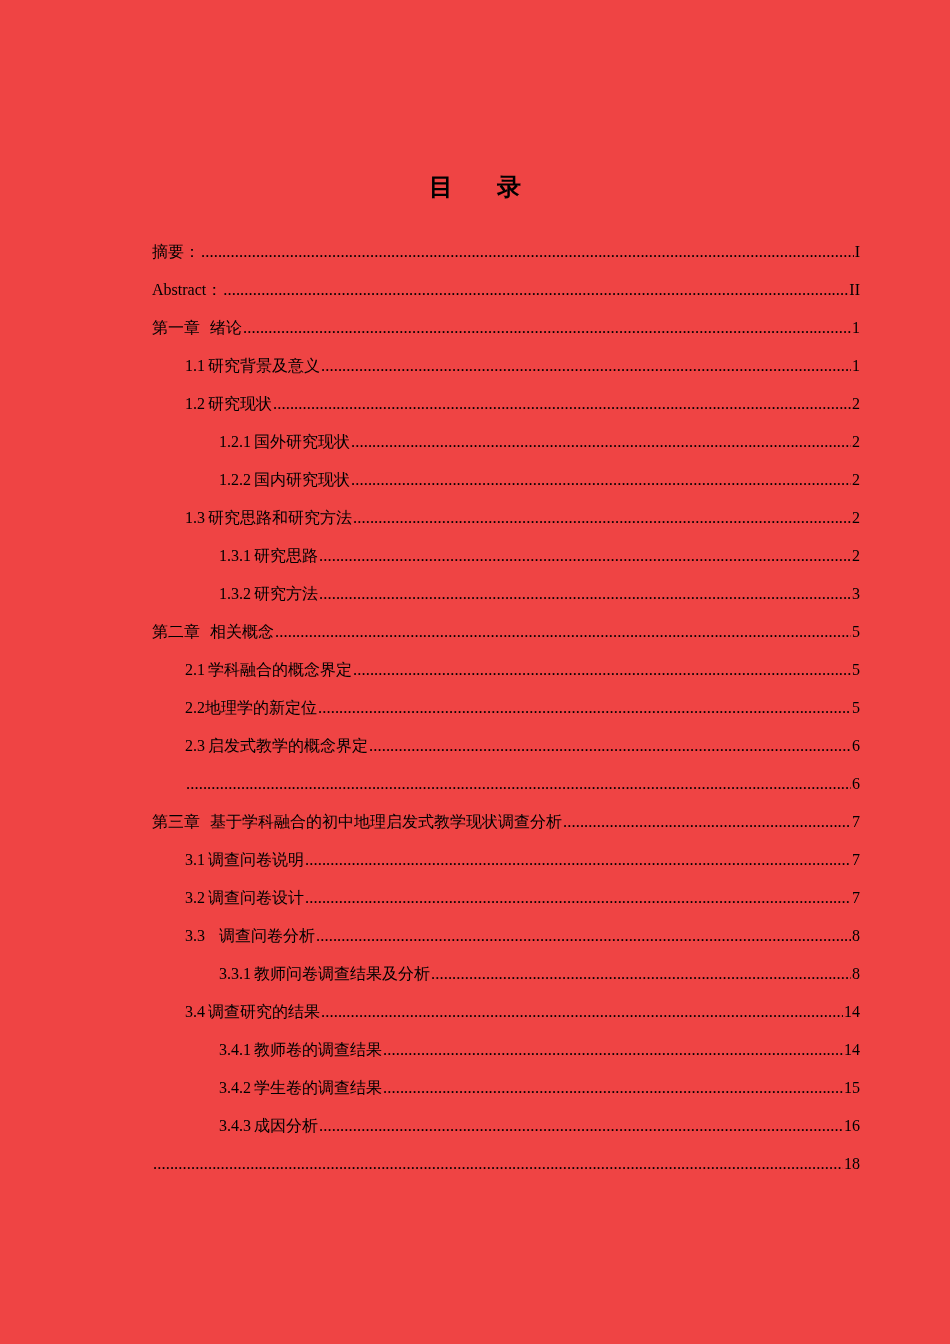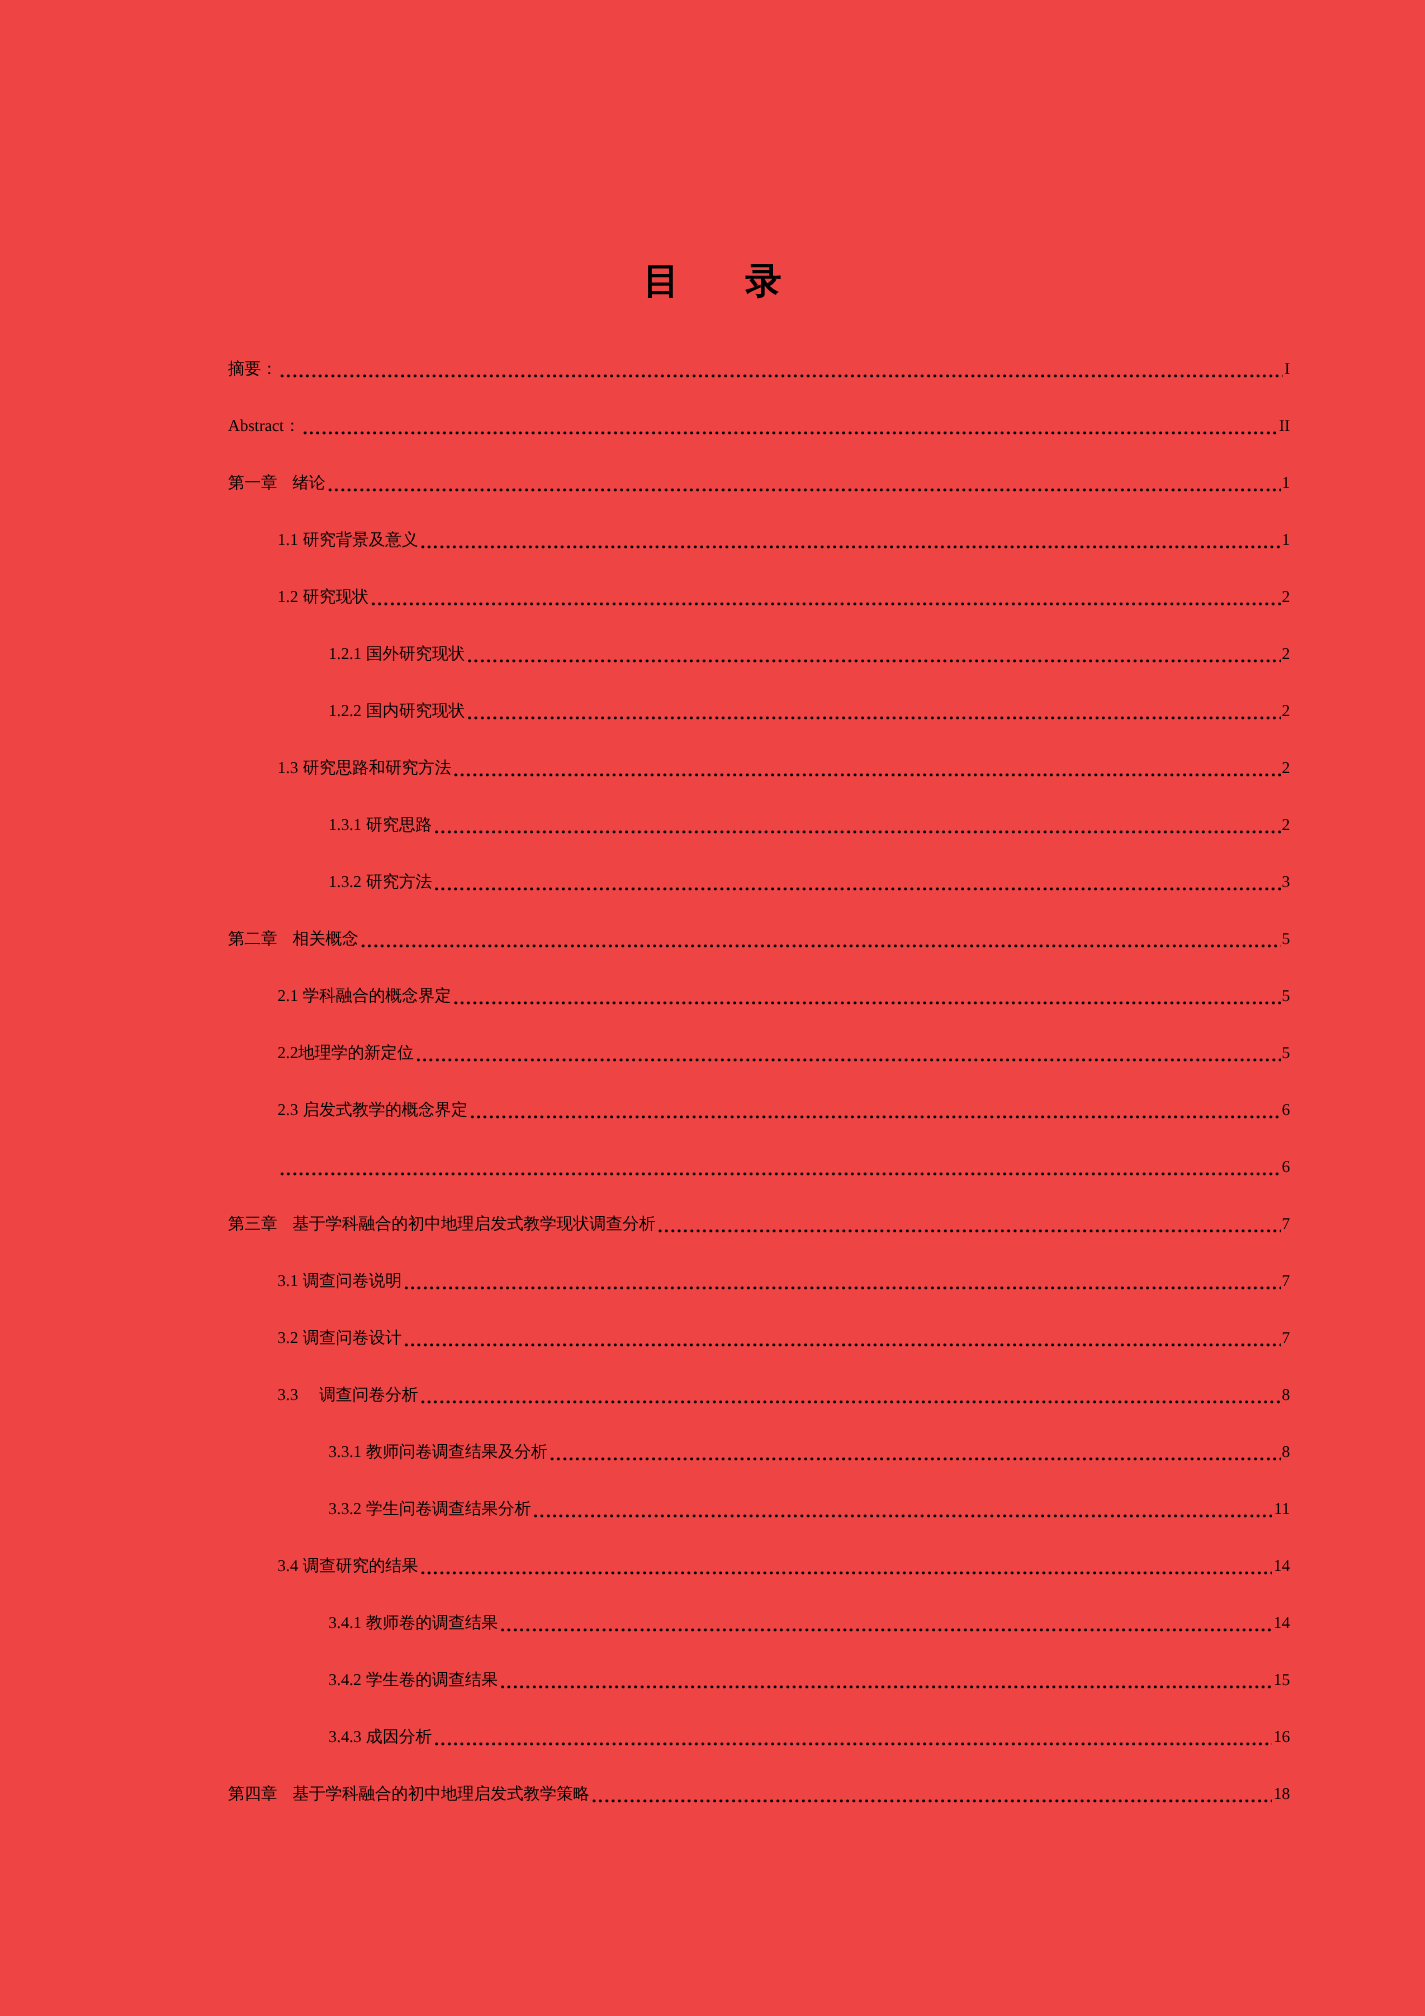--- a/index.html
+++ b/index.html
@@ -40,24 +40,24 @@
       position: absolute;
       top: 233px;
       left: 152px;
       width: 708px;
       margin: 0;
       padding: 0;
       list-style: none;
     }
     .toc-row {
       display: flex;
-      align-items: flex-start;
+      align-items: center;
       height: 38px;
       line-height: 26px;
-      font-size: 11px;
+      font-size: 16px;
       white-space: nowrap;
       cursor: pointer;
     }
     .toc-row.lvl1 { padding-left: 33px; }
     .toc-row.lvl2 { padding-left: 67px; }
     .toc-label {
       flex: 0 0 auto;
       font-family: "Liberation Serif", "DejaVu Serif", serif;
     }
     .toc-label .num { margin-right: 2px; }
@@ -183,25 +183,20 @@
       <li class="toc-row lvl1">
     <span class="toc-label"><span class="num" style="margin-right: 14px;">3.3</span><span class="text">调查问卷分析</span></span>
     <span class="toc-leader"></span>
     <span class="toc-page">8</span>
   </li>
       <li class="toc-row lvl2">
     <span class="toc-label"><span class="num" style="margin-right: 3px;">3.3.1</span><span class="text">教师问卷调查结果及分析</span></span>
     <span class="toc-leader"></span>
     <span class="toc-page">8</span>
   </li>
-      <li class="toc-row lvl2">
-    <span class="toc-label"><span class="num" style="margin-right: 3px;">3.3.2</span><span class="text">学生问卷调查结果分析</span></span>
-    <span class="toc-leader"></span>
-    <span class="toc-page">11</span>
-  </li>
       <li class="toc-row lvl1">
     <span class="toc-label"><span class="num" style="margin-right: 3px;">3.4</span><span class="text">调查研究的结果</span></span>
     <span class="toc-leader"></span>
     <span class="toc-page">14</span>
   </li>
       <li class="toc-row lvl2">
     <span class="toc-label"><span class="num" style="margin-right: 3px;">3.4.1</span><span class="text">教师卷的调查结果</span></span>
     <span class="toc-leader"></span>
     <span class="toc-page">14</span>
   </li>
@@ -209,18 +204,17 @@
     <span class="toc-label"><span class="num" style="margin-right: 3px;">3.4.2</span><span class="text">学生卷的调查结果</span></span>
     <span class="toc-leader"></span>
     <span class="toc-page">15</span>
   </li>
       <li class="toc-row lvl2">
     <span class="toc-label"><span class="num" style="margin-right: 3px;">3.4.3</span><span class="text">成因分析</span></span>
     <span class="toc-leader"></span>
     <span class="toc-page">16</span>
   </li>
       <li class="toc-row lvl0">
-    <span class="toc-label"><span class="num" style="margin-right: 10px;">第四章</span><span class="text">基于学科融合的初中地理启发式教学策略</span></span>
     <span class="toc-leader"></span>
     <span class="toc-page">18</span>
   </li>
     </ul>
 </div>
 
 </body></html>

